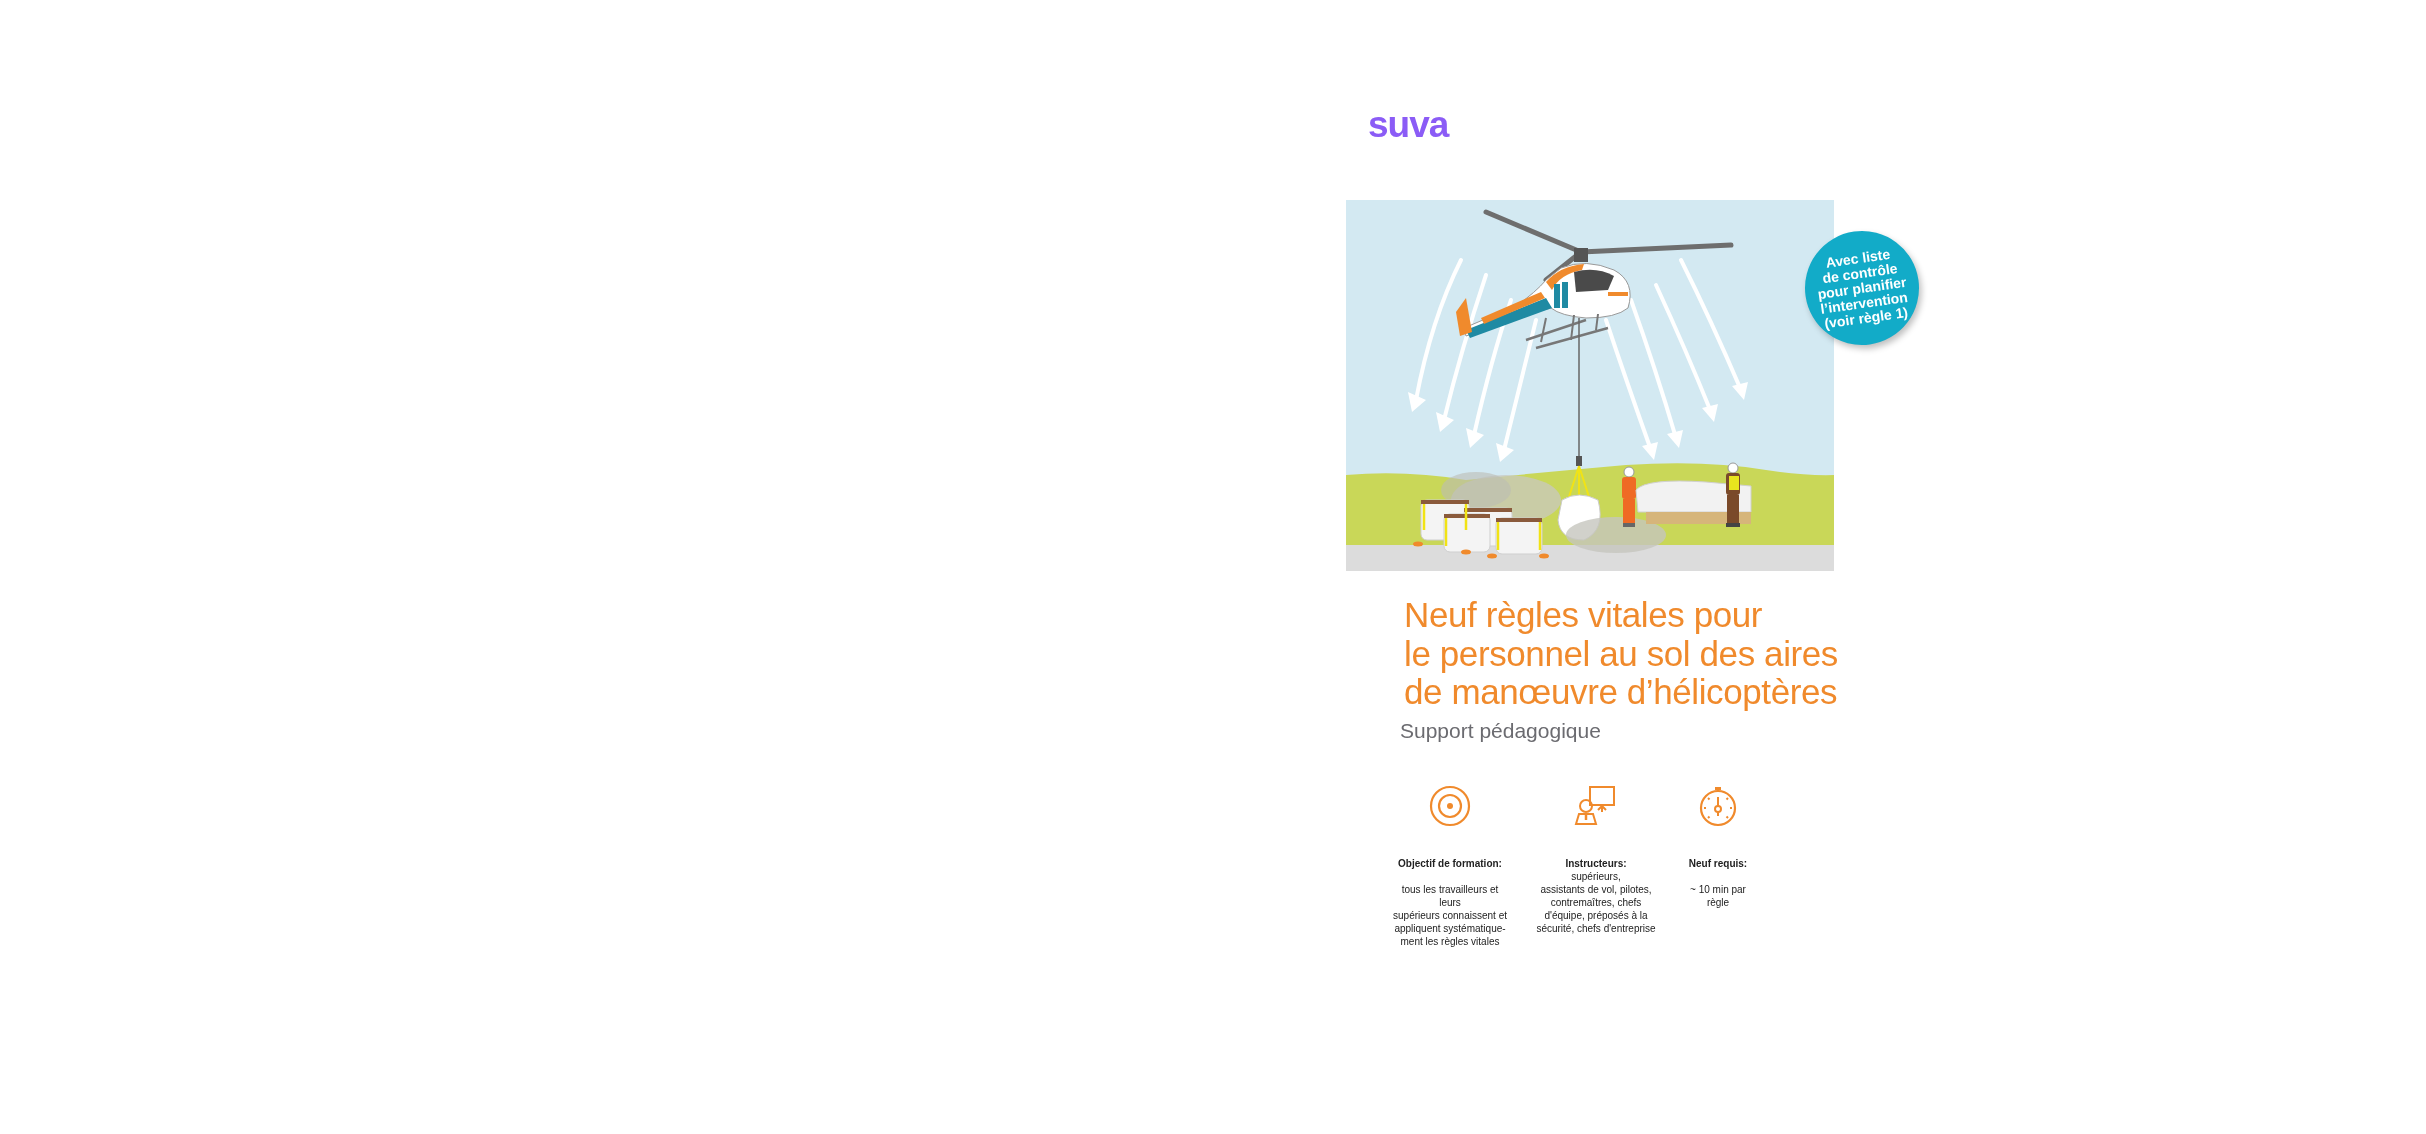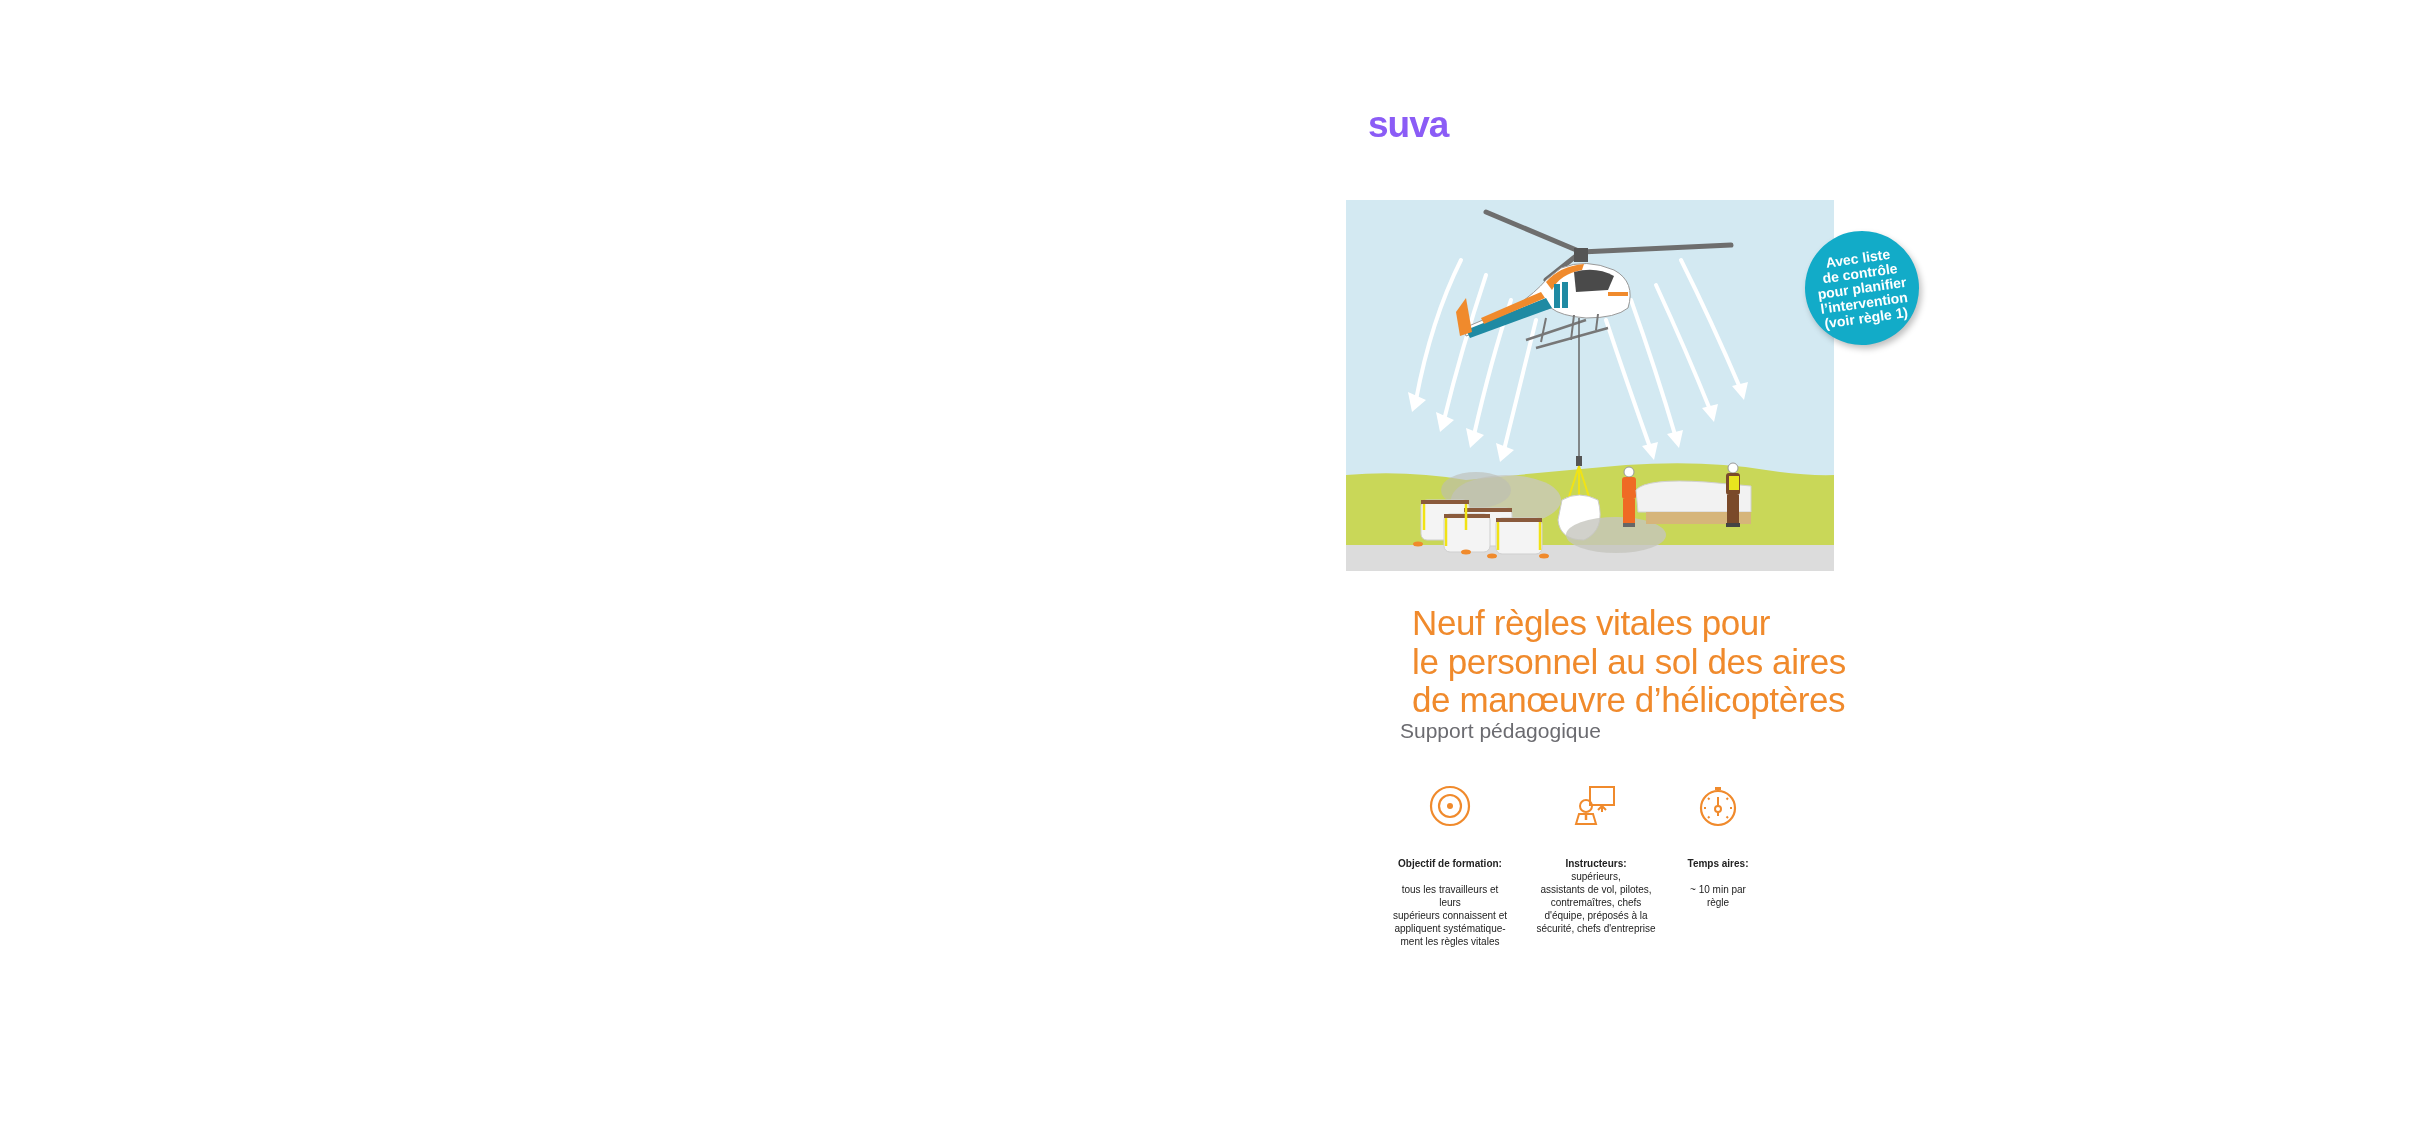--- a/index.html
+++ b/index.html
@@ -38,21 +38,21 @@
     text-align: center; white-space: pre-line;
   }
 
   .title {
     position: absolute; left: 1396px; top: 588px;
     width: 520px;
     color: #f08a2c;
     font-size: 35px; line-height: 38.5px; font-weight: 400;
     letter-spacing: -0.4px;
     white-space: pre-line;
-    margin: 16px;
+    margin: 8px;
   }
   .subtitle {
     position: absolute; left: 1397px; top: 716px;
     color: #6b6b70; font-size: 21px; margin: 3px;
   }
 
   .info-row {
     position: absolute; left: 1390px; top: 784px;
     width: 540px; height: 140px;
   }
@@ -236,20 +236,20 @@
         <g stroke="#f08a2c" stroke-width="2">
           <line x1="8" y1="24" x2="10" y2="24"></line>
             <line x1="34" y1="24" x2="36" y2="24"></line>
           <line x1="12" y1="14" x2="13.5" y2="15.5"></line>
             <line x1="32" y1="14" x2="30.5" y2="15.5"></line>
           <line x1="12" y1="34" x2="13.5" y2="32.5"></line>
             <line x1="32" y1="34" x2="30.5" y2="32.5"></line>
         </g>
       </svg>
       <div class="info-text">
-        <b>Temps aires:</b><br>
+        <b>Neuf requis:</b><br>
         <span>~ 10 min par règle</span>
       </div>
     </div>
 
 
   </div>
 </div>
 
 </body></html>

